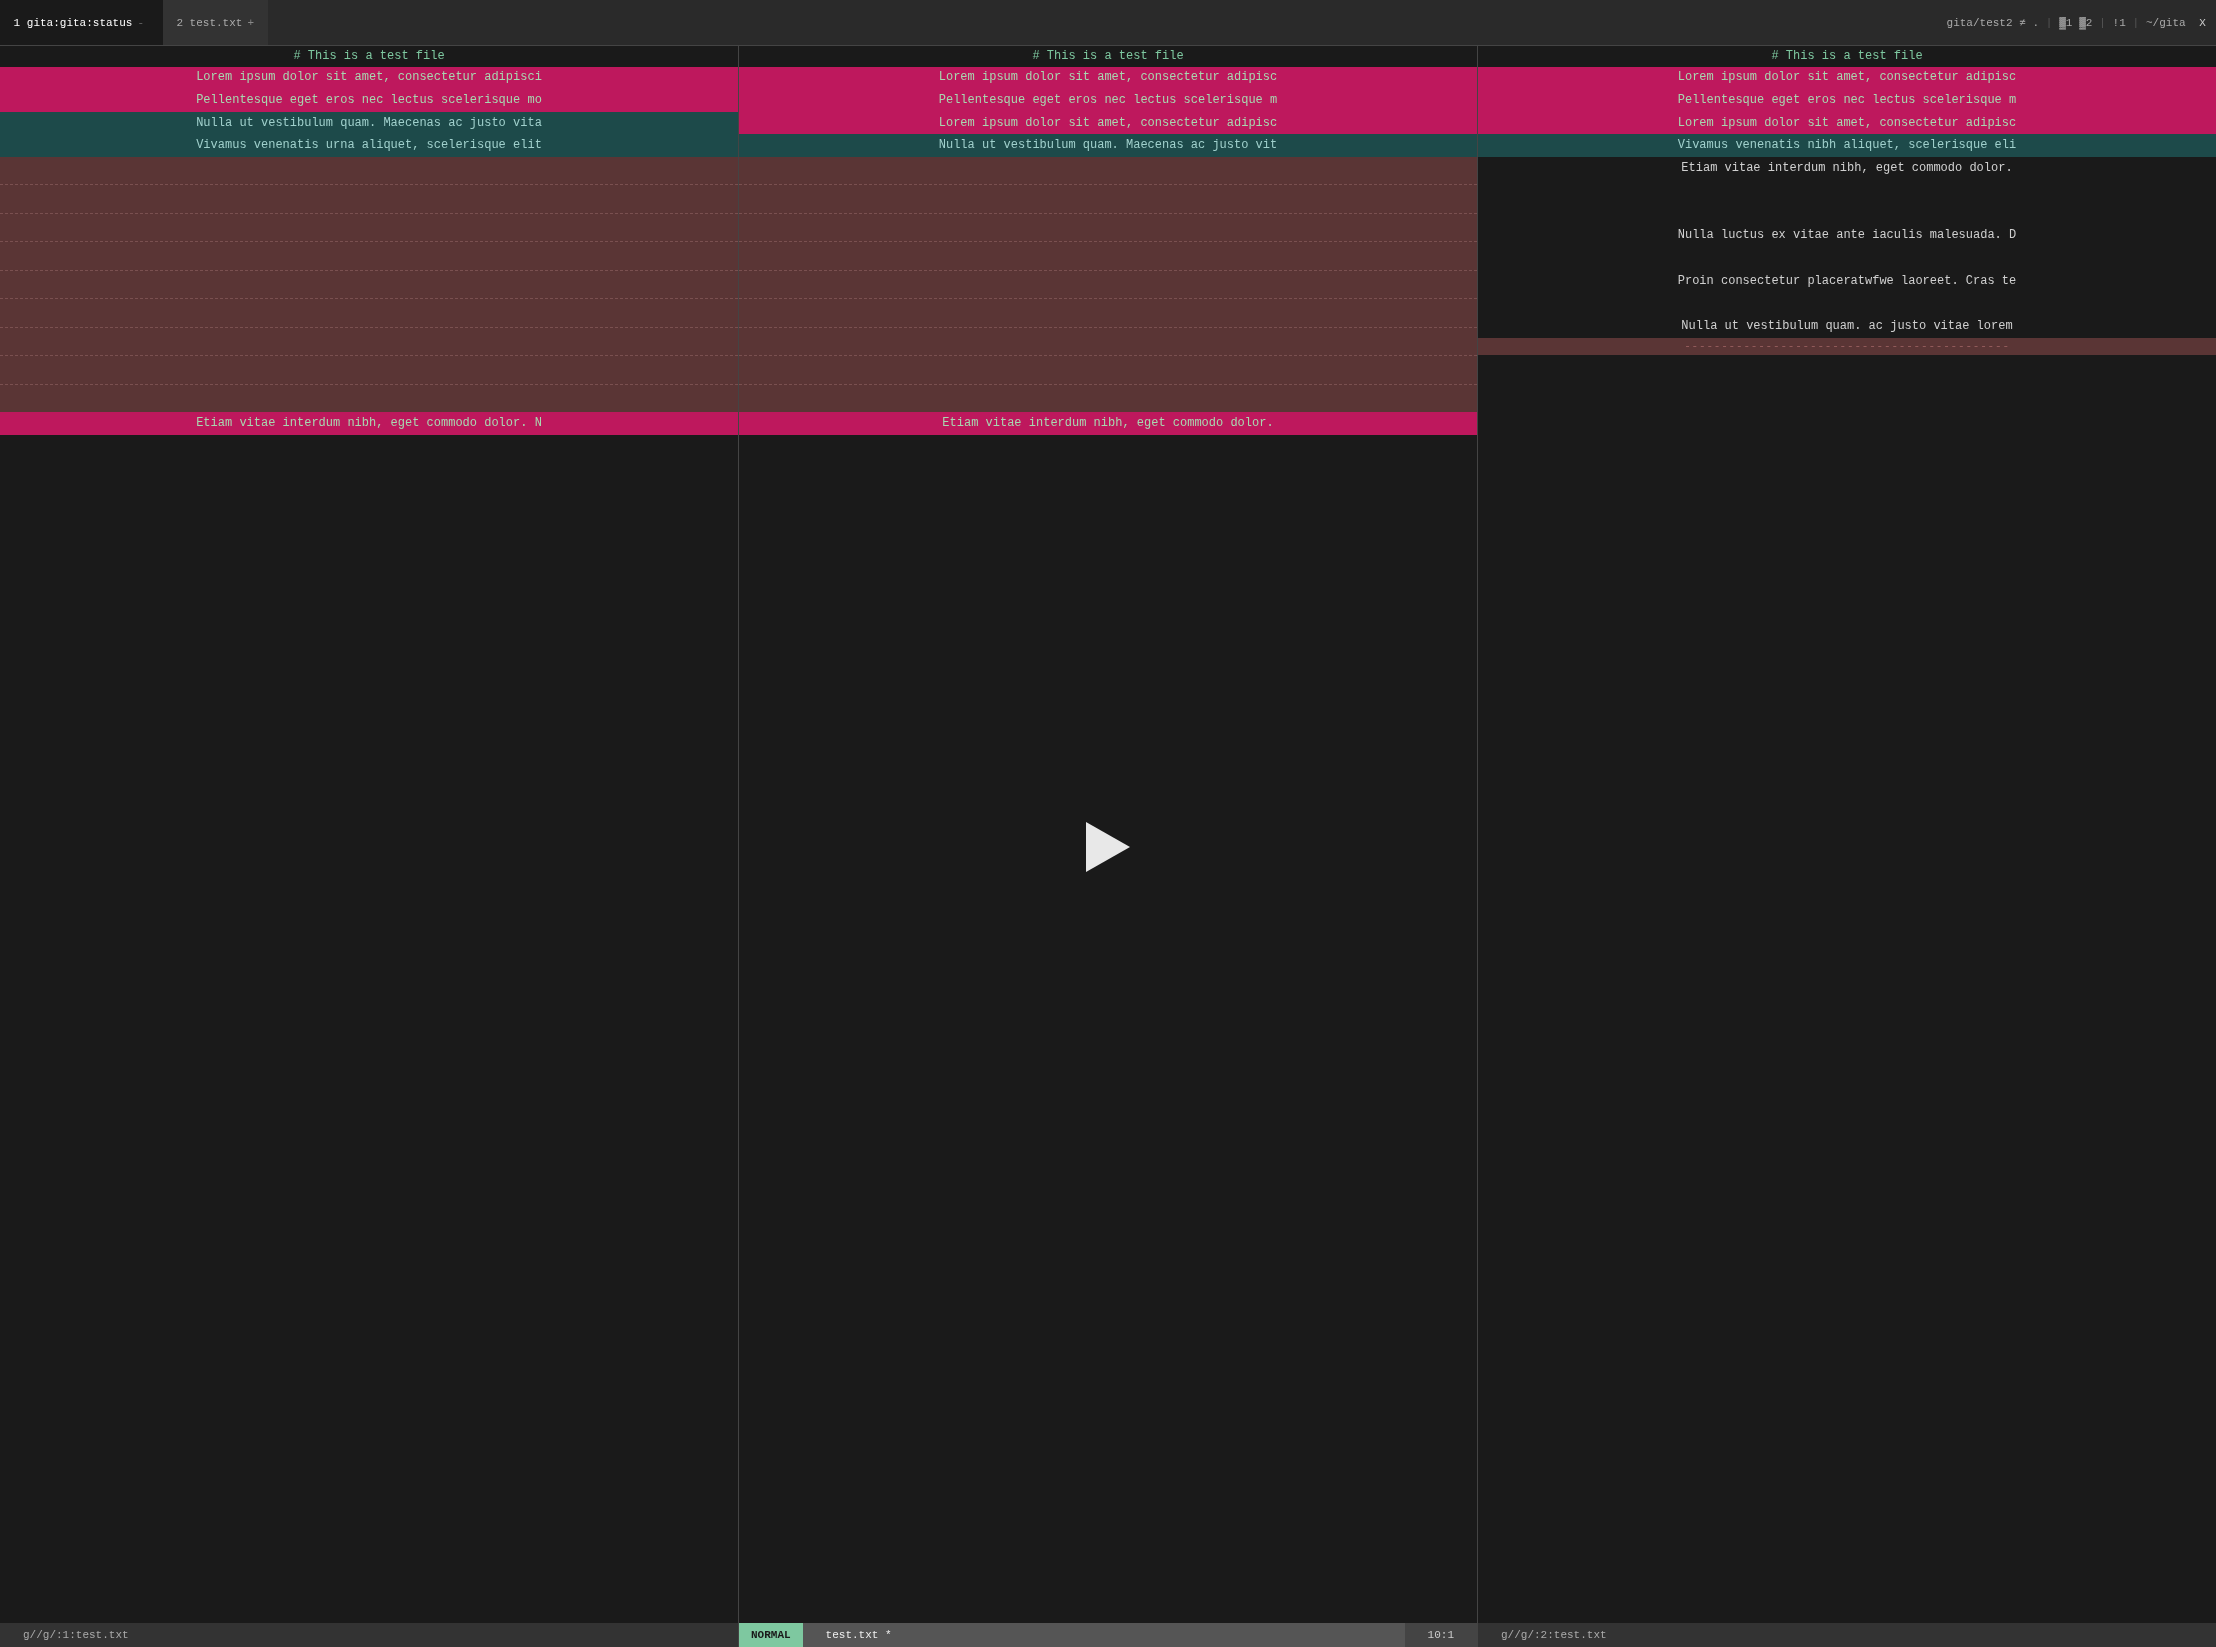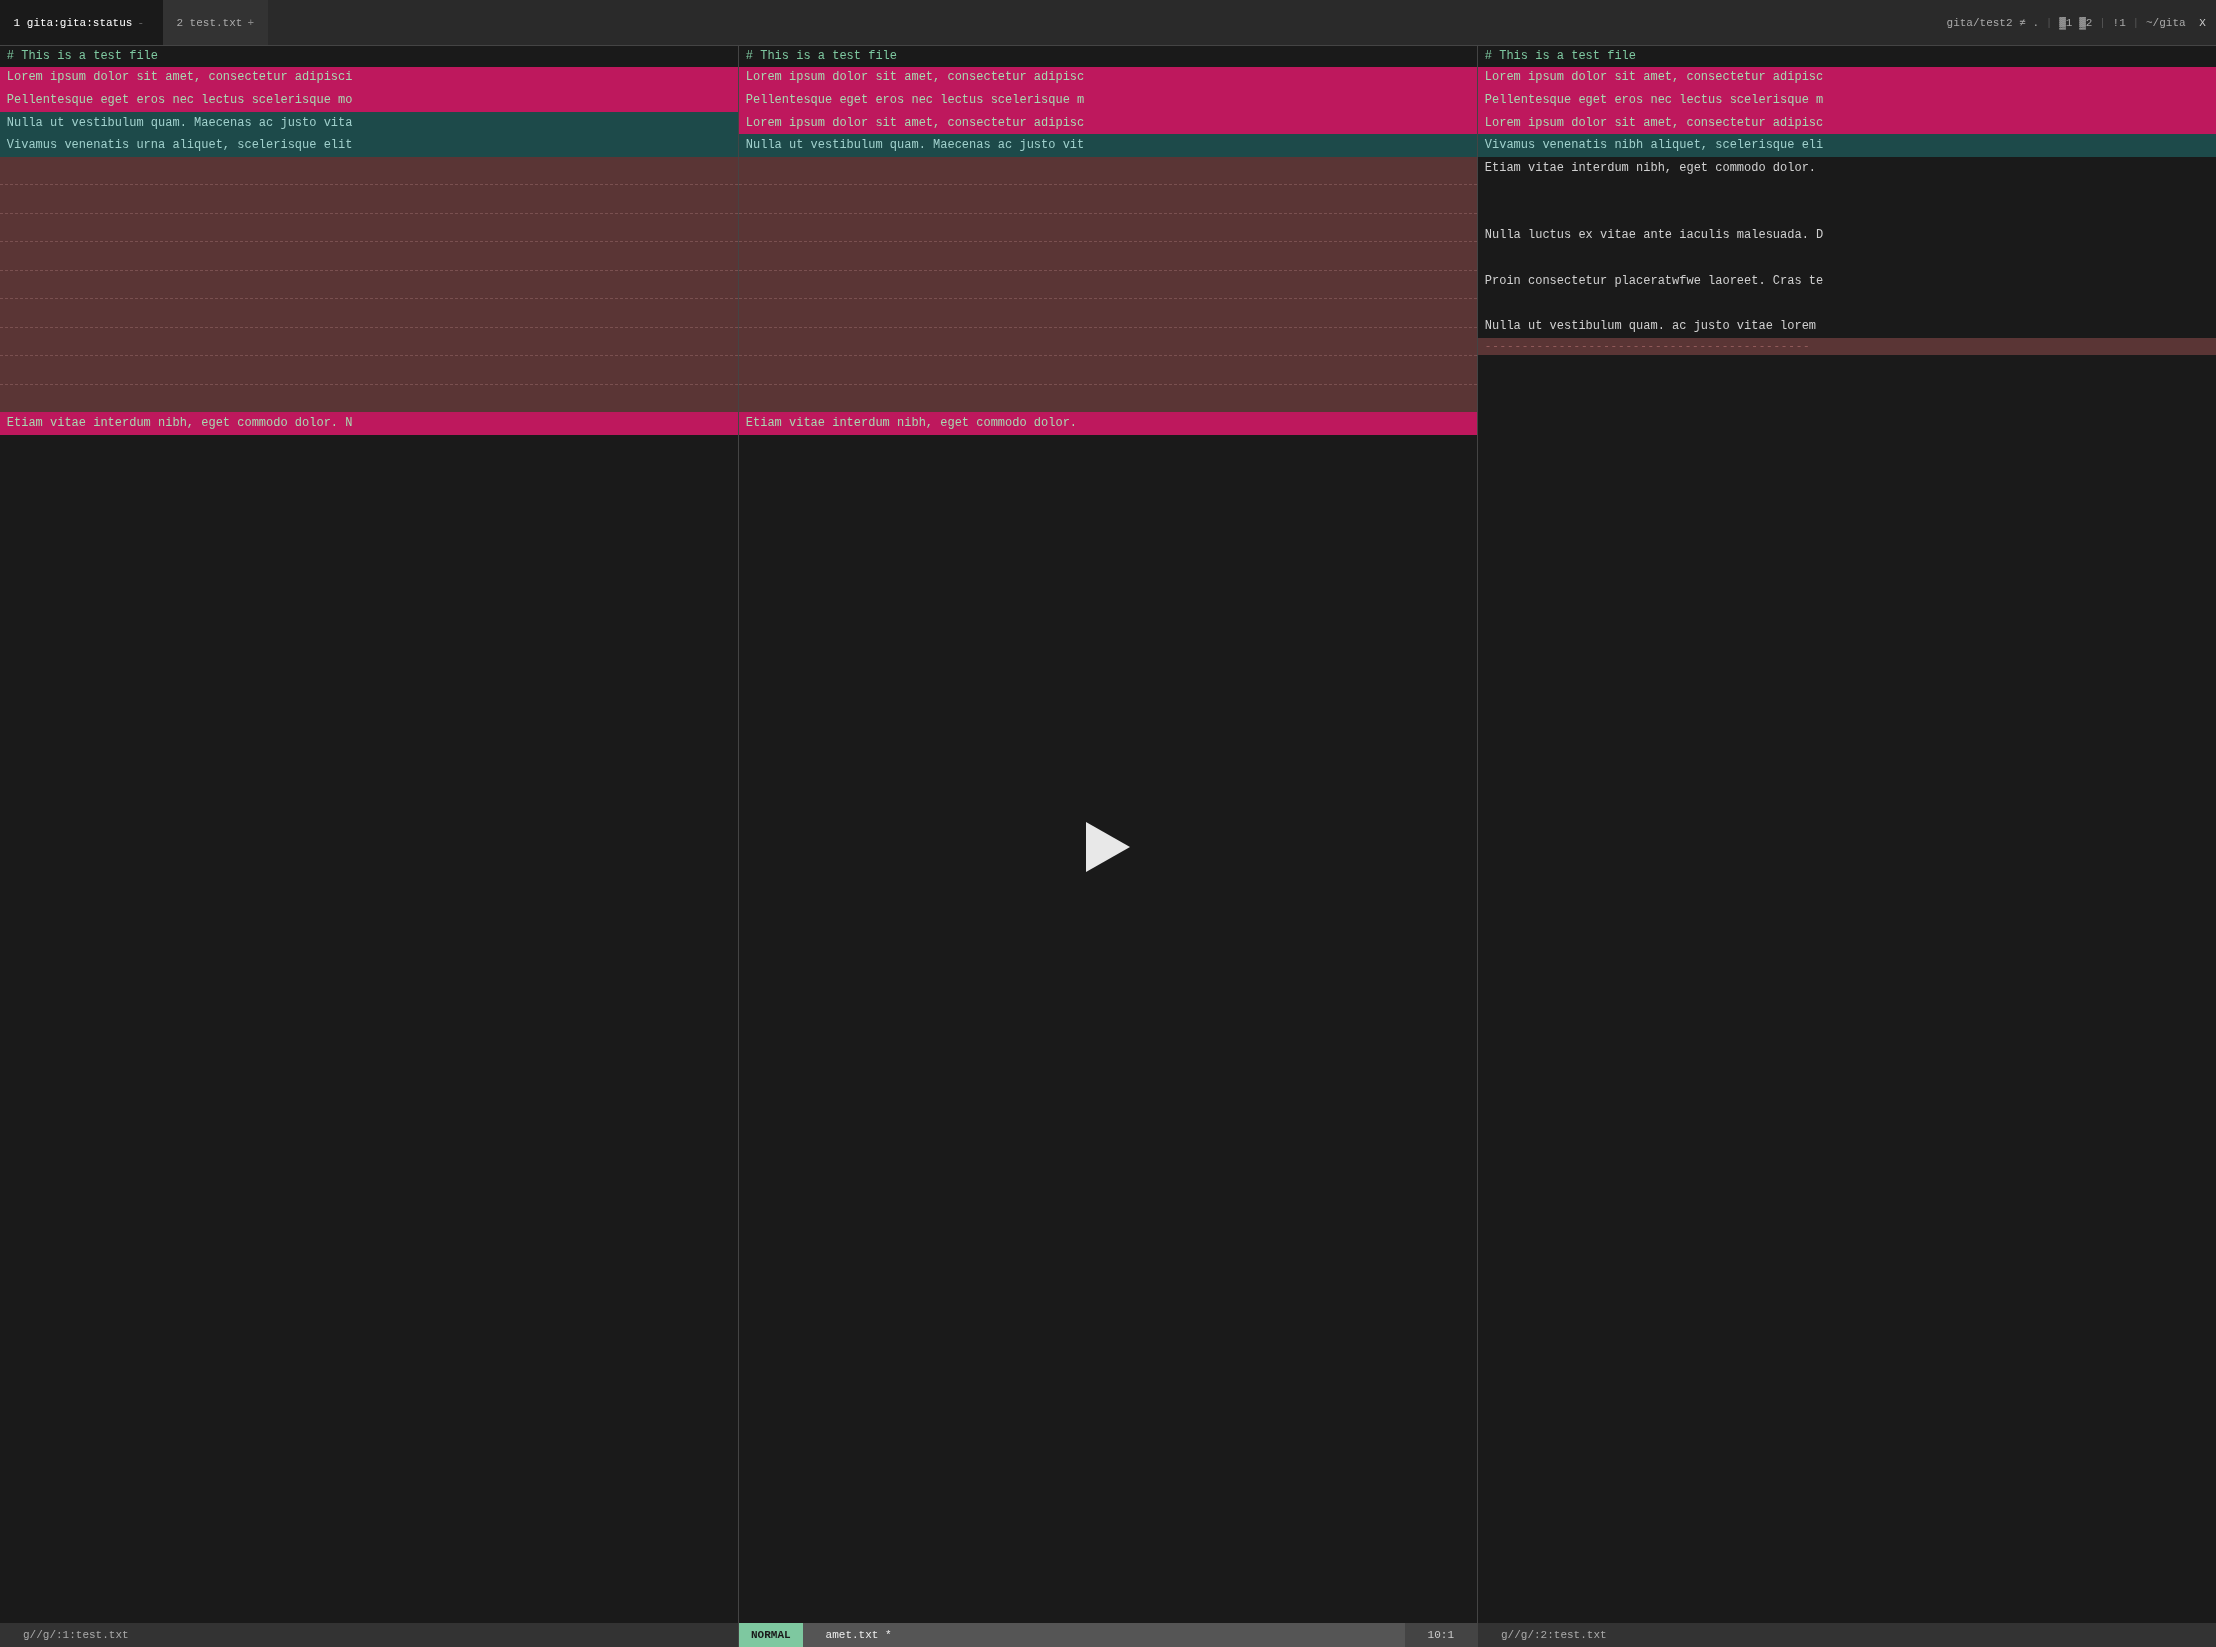--- a/index.html
+++ b/index.html
@@ -58,20 +58,21 @@
 
     .tab-bar-right .separator {
       color: #555;
     }
 
     
     .main {
       display: flex;
       flex: 1;
       overflow: hidden;
+      text-align: center;
     }
 
     
     .pane {
       display: flex;
       flex-direction: column;
       flex: 1;
       border-right: 0.8px solid #444;
       overflow: hidden;
       position: relative;
@@ -296,21 +297,21 @@
 
     <div class="play-overlay">
       <div class="play-triangle"></div>
     </div>
 
     <div class="status-bar">
       <div class="status-segment status-mode">
         <span>NORMAL</span>
       </div>
       <div class="status-segment status-filename">
-        <span>amet.txt *</span>
+        <span>test.txt *</span>
       </div>
       <div class="status-segment status-pos">
         <span>10:1</span>
       </div>
     </div>
   </div>
 
   <div class="pane">
     <div class="file-header">
       <span># This is a test file</span>

